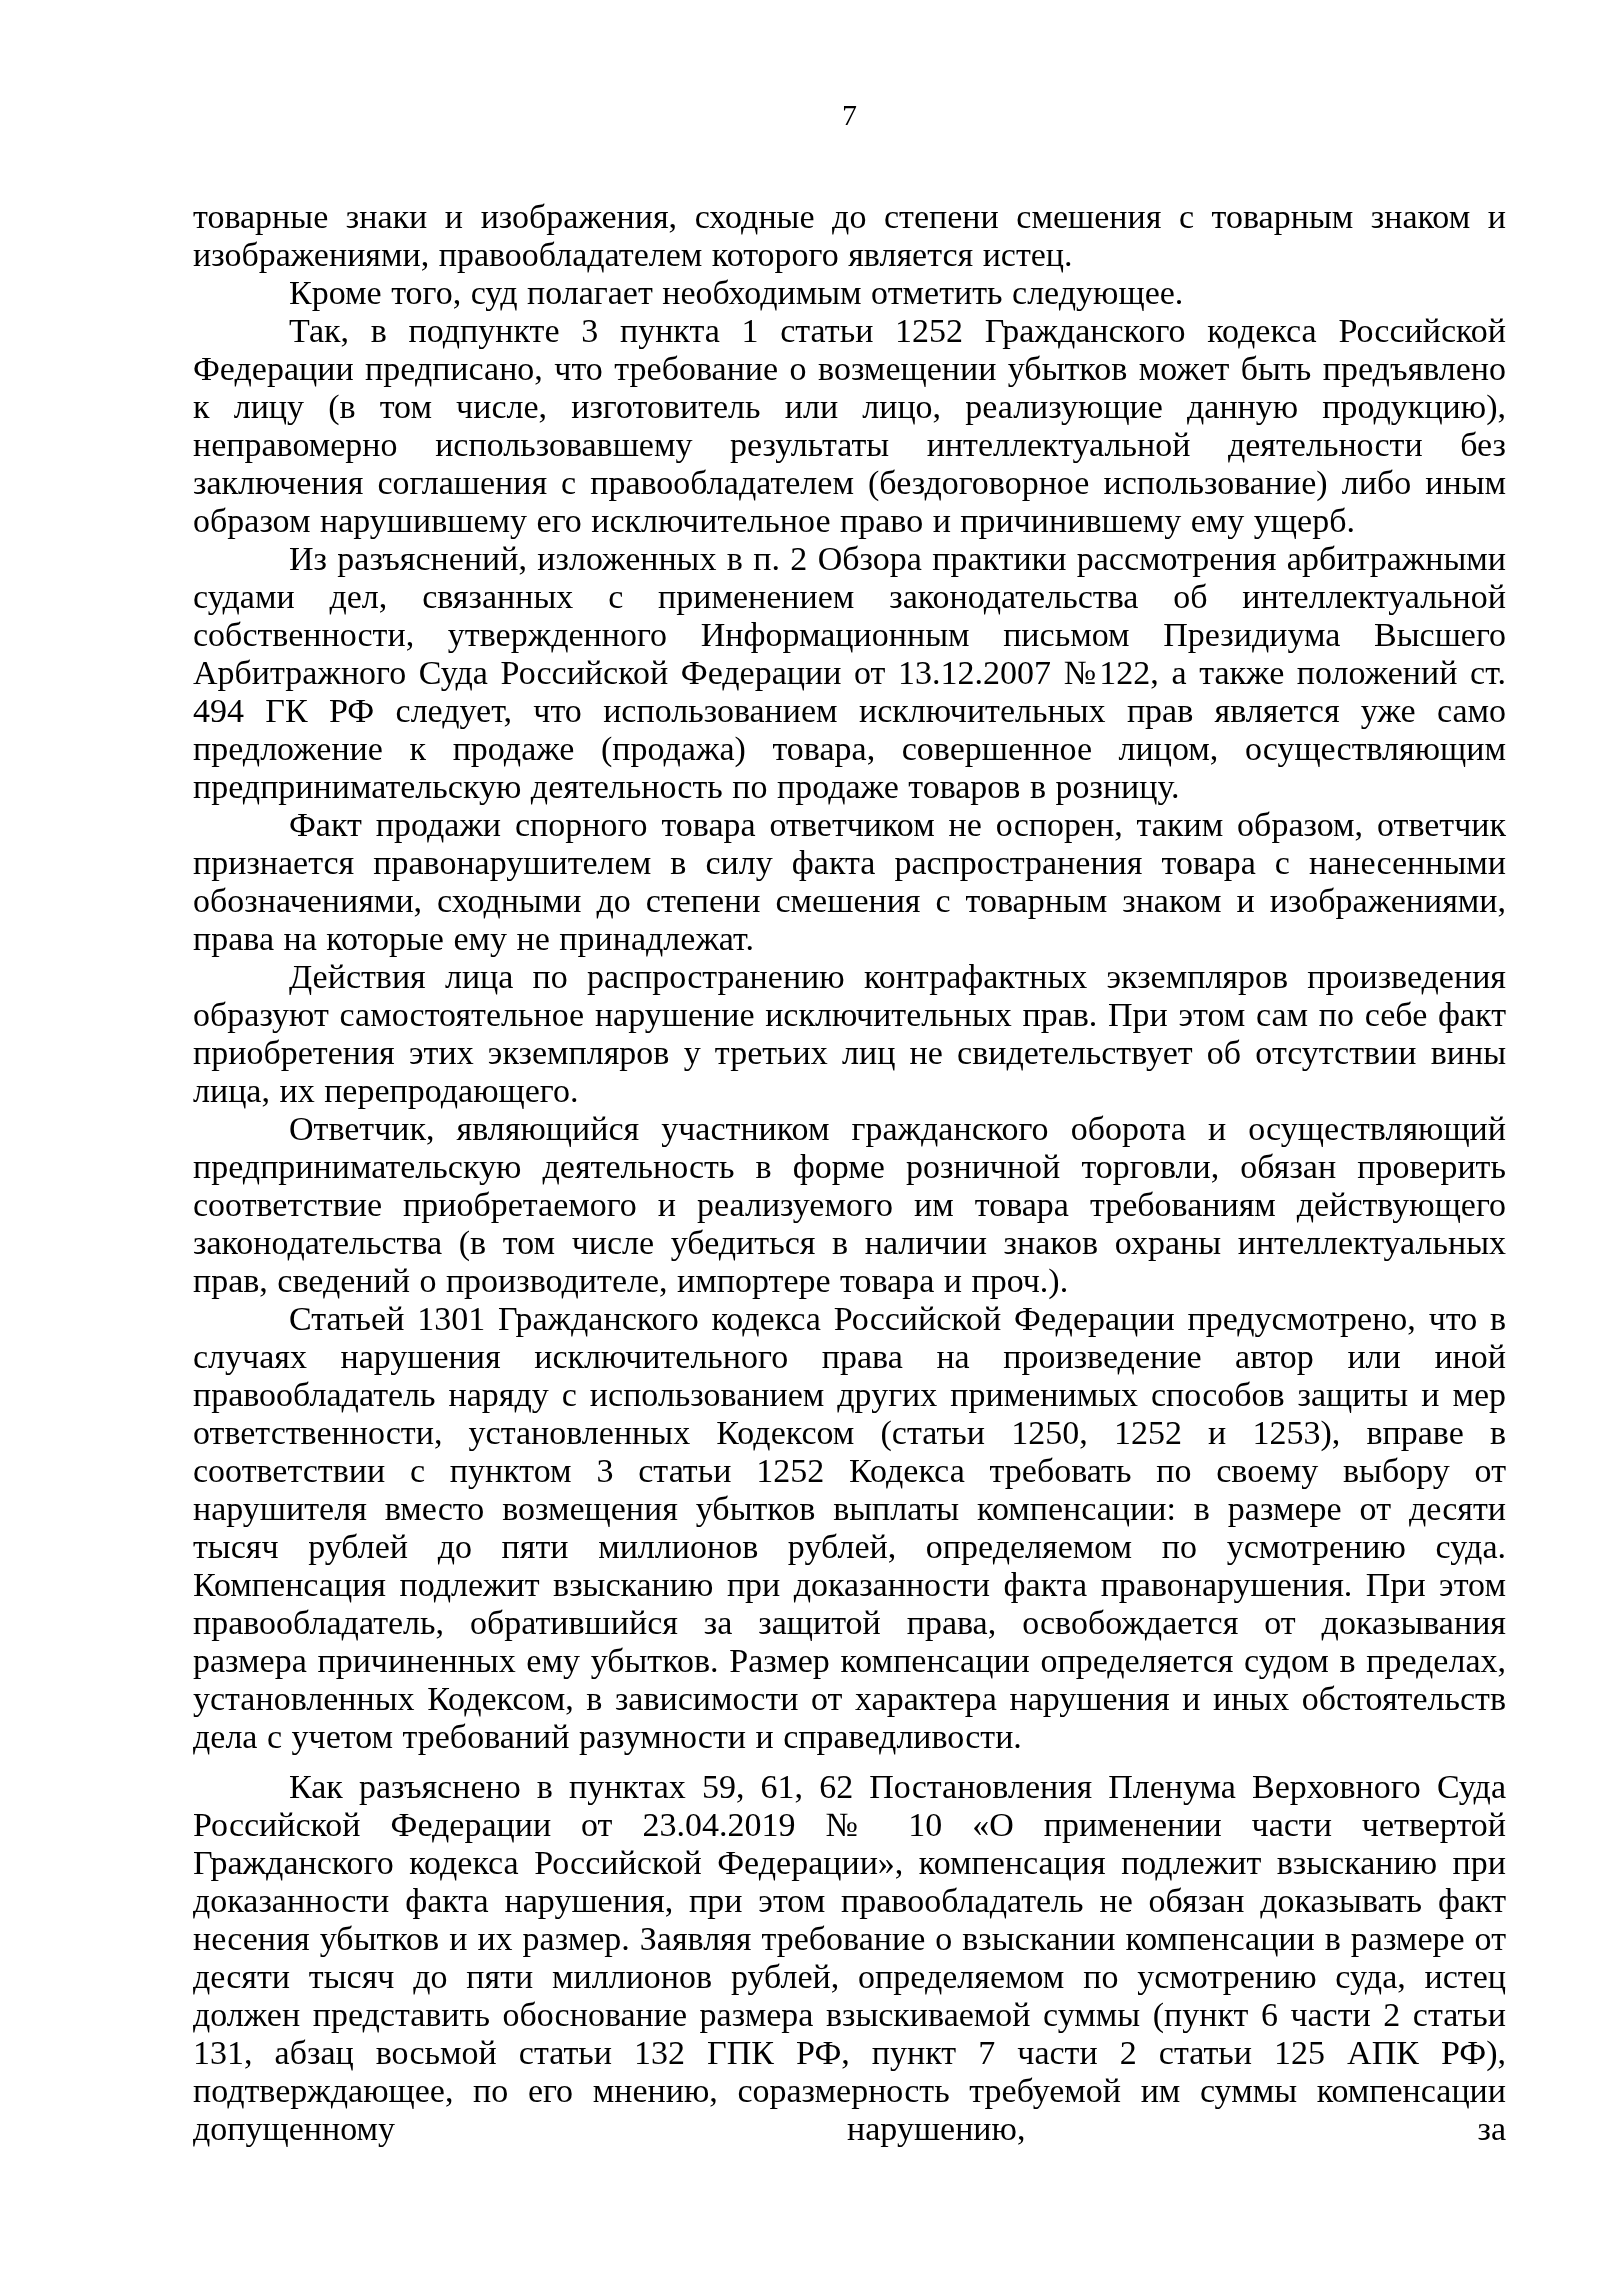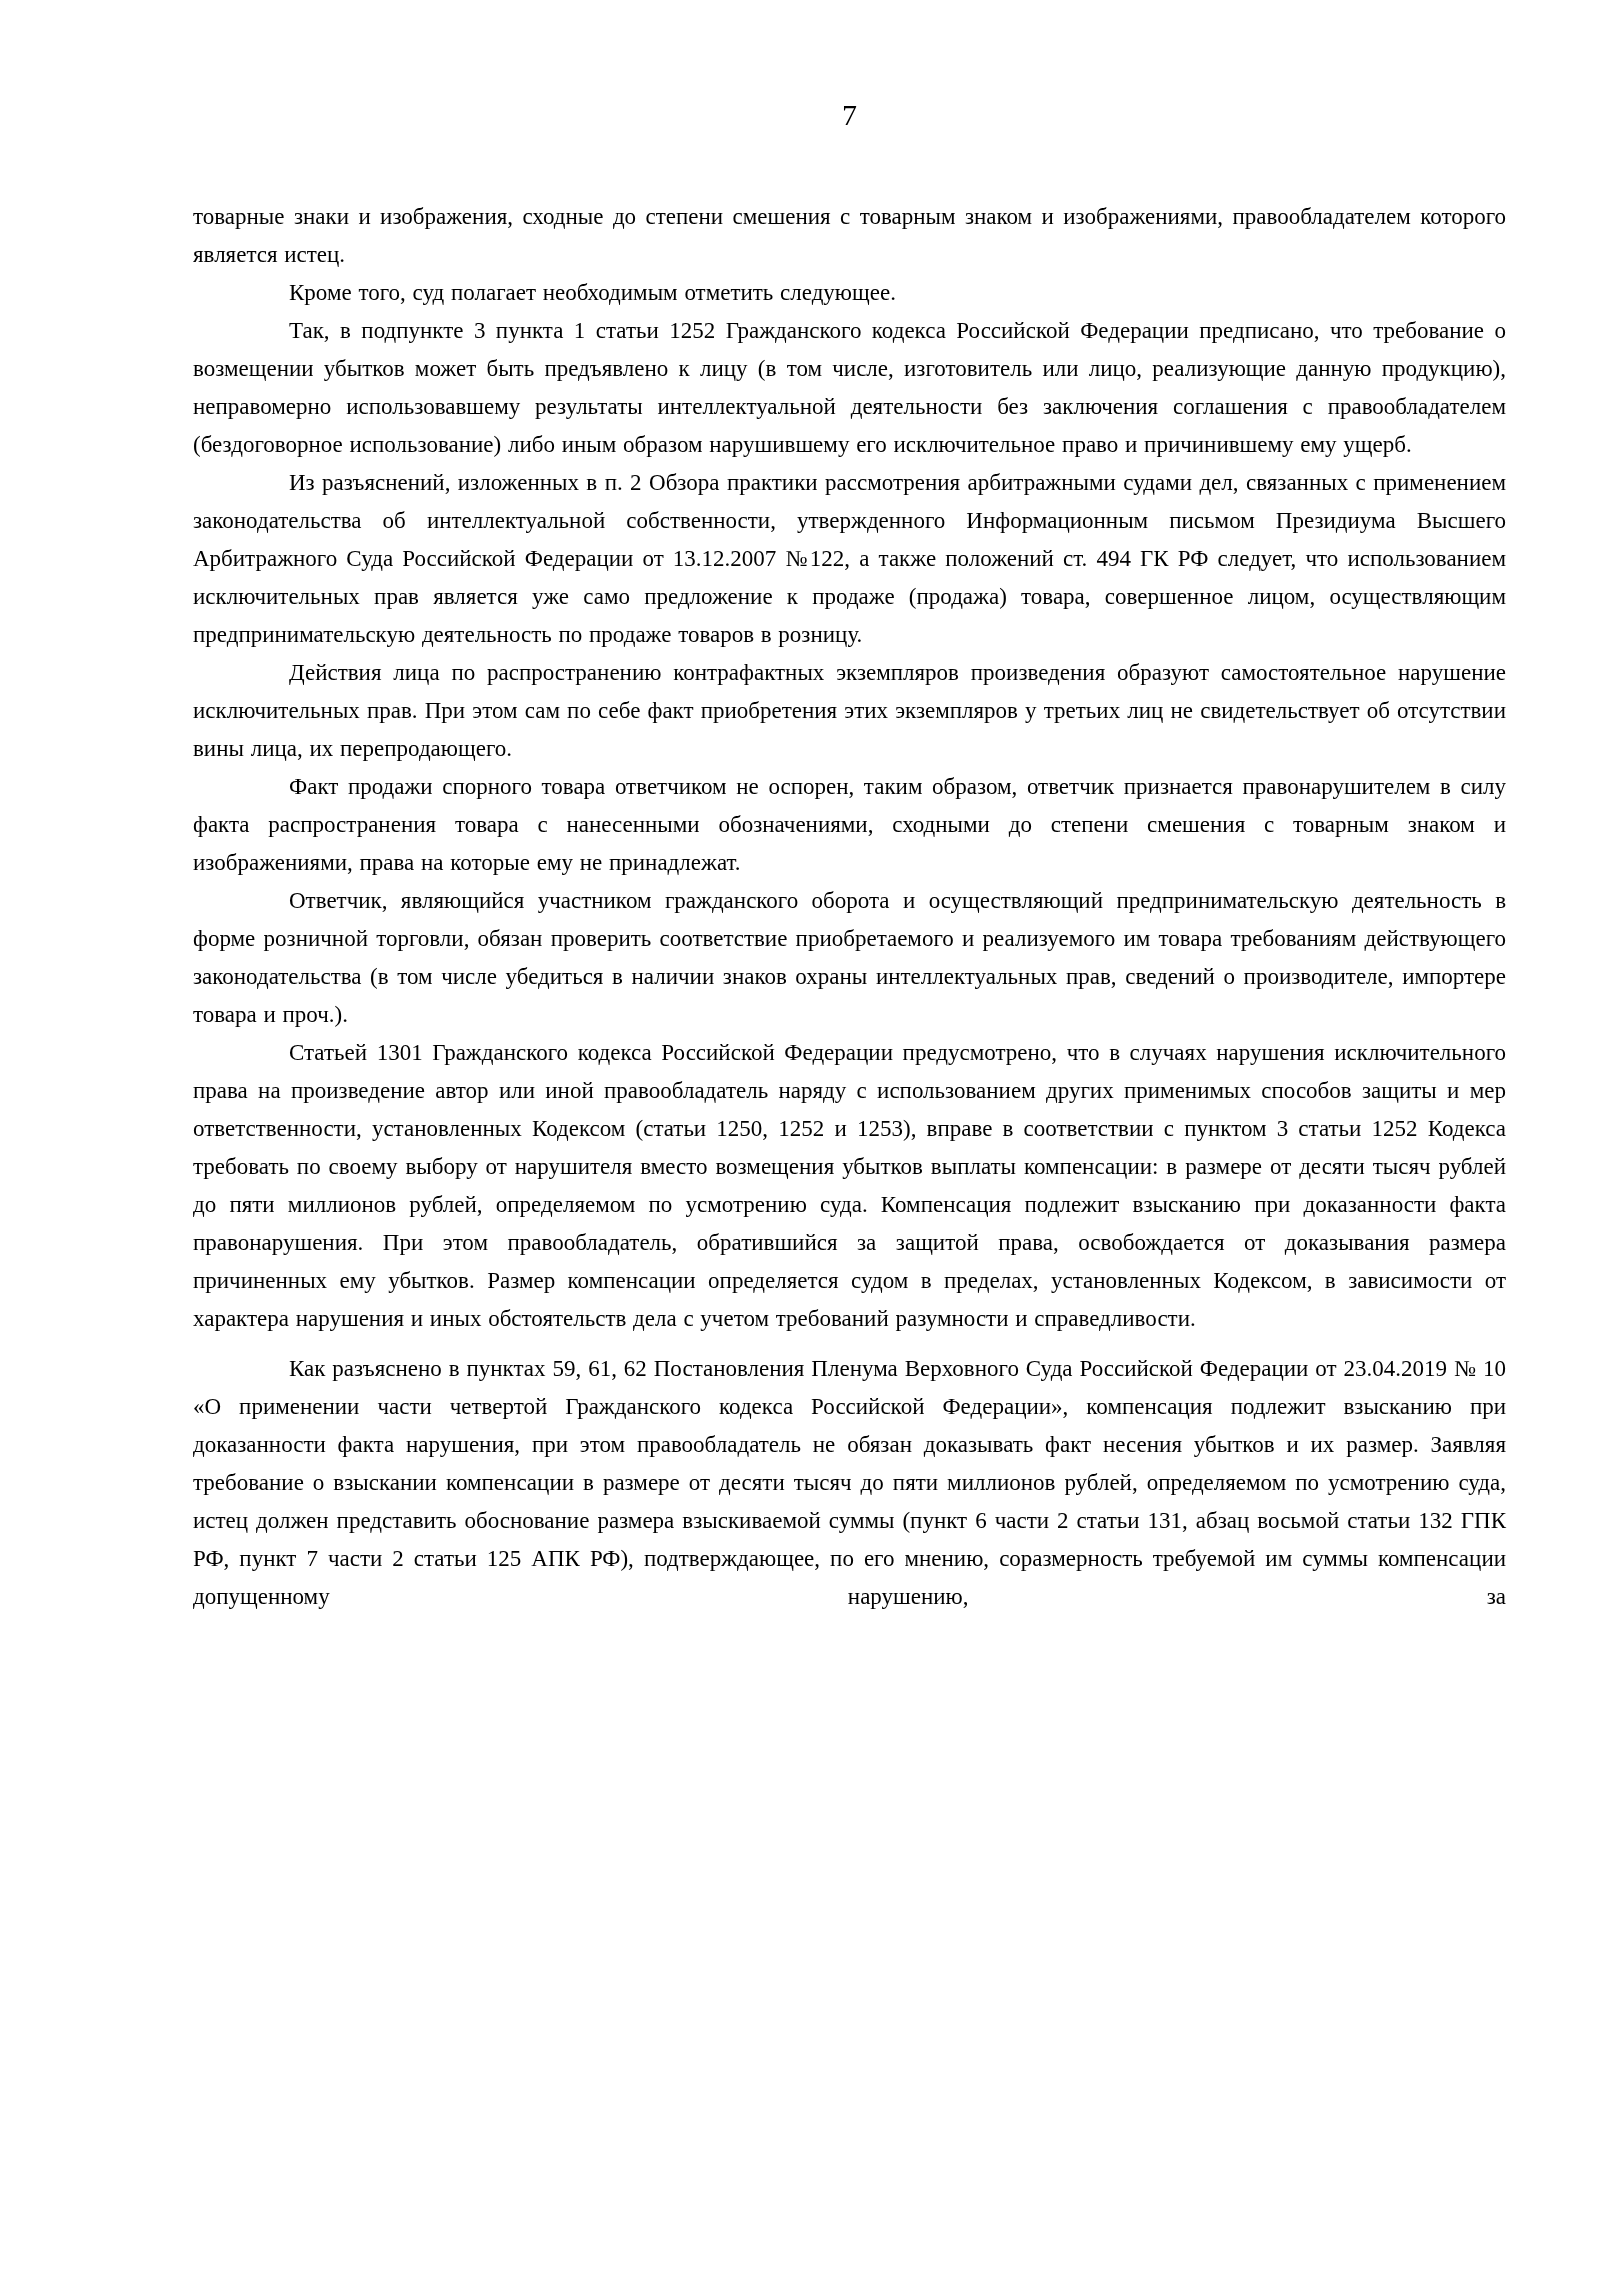--- a/index.html
+++ b/index.html
@@ -29,21 +29,21 @@
   }
   .content {
     position: absolute;
     top: 198px;
     left: 193px;
     width: 1313px;
   }
   .content p {
     margin: 0;
     padding: 0;
-    font-size: 23px;
+    font-size: 34px;
     line-height: 38px;
     text-align: justify;
     text-indent: 96px;
     word-spacing: 1px;
     color: #000000;
   }
   .content p.no-indent {
     text-indent: 0;
   }
   .content p.continues {
@@ -55,20 +55,20 @@
 <body>
 
 <div class="page">
   <div class="page-number">7</div>
 
   <div class="content">
     <p class="no-indent">товарные знаки и изображения, сходные до степени смешения с товарным знаком и изображениями, правообладателем которого является истец.</p>
     <p>Кроме того, суд полагает необходимым отметить следующее.</p>
     <p>Так, в подпункте 3 пункта 1 статьи 1252 Гражданского кодекса Российской Федерации предписано, что требование о возмещении убытков может быть предъявлено к лицу (в том числе, изготовитель или лицо, реализующие данную продукцию), неправомерно использовавшему результаты интеллектуальной деятельности без заключения соглашения с правообладателем (бездоговорное использование) либо иным образом нарушившему его исключительное право и причинившему ему ущерб.</p>
     <p>Из разъяснений, изложенных в п. 2 Обзора практики рассмотрения арбитражными судами дел, связанных с применением законодательства об интеллектуальной собственности, утвержденного Информационным письмом Президиума Высшего Арбитражного Суда Российской Федерации от 13.12.2007 №122, а также положений ст. 494 ГК РФ следует, что использованием исключительных прав является уже само предложение к продаже (продажа) товара, совершенное лицом, осуществляющим предпринимательскую деятельность по продаже товаров в розницу.</p>
+    <p>Факт продажи спорного товара ответчиком не оспорен, таким образом, ответчик признается правонарушителем в силу факта распространения товара с нанесенными обозначениями, сходными до степени смешения с товарным знаком и изображениями, права на которые ему не принадлежат.</p>
     <p>Действия лица по распространению контрафактных экземпляров произведения образуют самостоятельное нарушение исключительных прав. При этом сам по себе факт приобретения этих экземпляров у третьих лиц не свидетельствует об отсутствии вины лица, их перепродающего.</p>
-    <p>Факт продажи спорного товара ответчиком не оспорен, таким образом, ответчик признается правонарушителем в силу факта распространения товара с нанесенными обозначениями, сходными до степени смешения с товарным знаком и изображениями, права на которые ему не принадлежат.</p>
     <p>Ответчик, являющийся участником гражданского оборота и осуществляющий предпринимательскую деятельность в форме розничной торговли, обязан проверить соответствие приобретаемого и реализуемого им товара требованиям действующего законодательства (в том числе убедиться в наличии знаков охраны интеллектуальных прав, сведений о производителе, импортере товара и проч.).</p>
     <p>Статьей 1301 Гражданского кодекса Российской Федерации предусмотрено, что в случаях нарушения исключительного права на произведение автор или иной правообладатель наряду с использованием других применимых способов защиты и мер ответственности, установленных Кодексом (статьи 1250, 1252 и 1253), вправе в соответствии с пунктом 3 статьи 1252 Кодекса требовать по своему выбору от нарушителя вместо возмещения убытков выплаты компенсации: в размере от десяти тысяч рублей до пяти миллионов рублей, определяемом по усмотрению суда. Компенсация подлежит взысканию при доказанности факта правонарушения. При этом правообладатель, обратившийся за защитой права, освобождается от доказывания размера причиненных ему убытков. Размер компенсации определяется судом в пределах, установленных Кодексом, в зависимости от характера нарушения и иных обстоятельств дела с учетом требований разумности и справедливости.</p>
     <p class="continues">Как разъяснено в пунктах 59, 61, 62 Постановления Пленума Верховного Суда Российской Федерации от 23.04.2019 № 10 «О применении части четвертой Гражданского кодекса Российской Федерации», компенсация подлежит взысканию при доказанности факта нарушения, при этом правообладатель не обязан доказывать факт несения убытков и их размер. Заявляя требование о взыскании компенсации в размере от десяти тысяч до пяти миллионов рублей, определяемом по усмотрению суда, истец должен представить обоснование размера взыскиваемой суммы (пункт 6 части 2 статьи 131, абзац восьмой статьи 132 ГПК РФ, пункт 7 части 2 статьи 125 АПК РФ), подтверждающее, по его мнению, соразмерность требуемой им суммы компенсации допущенному нарушению, за</p>
   </div>
 </div>
 
 
 </body></html>

